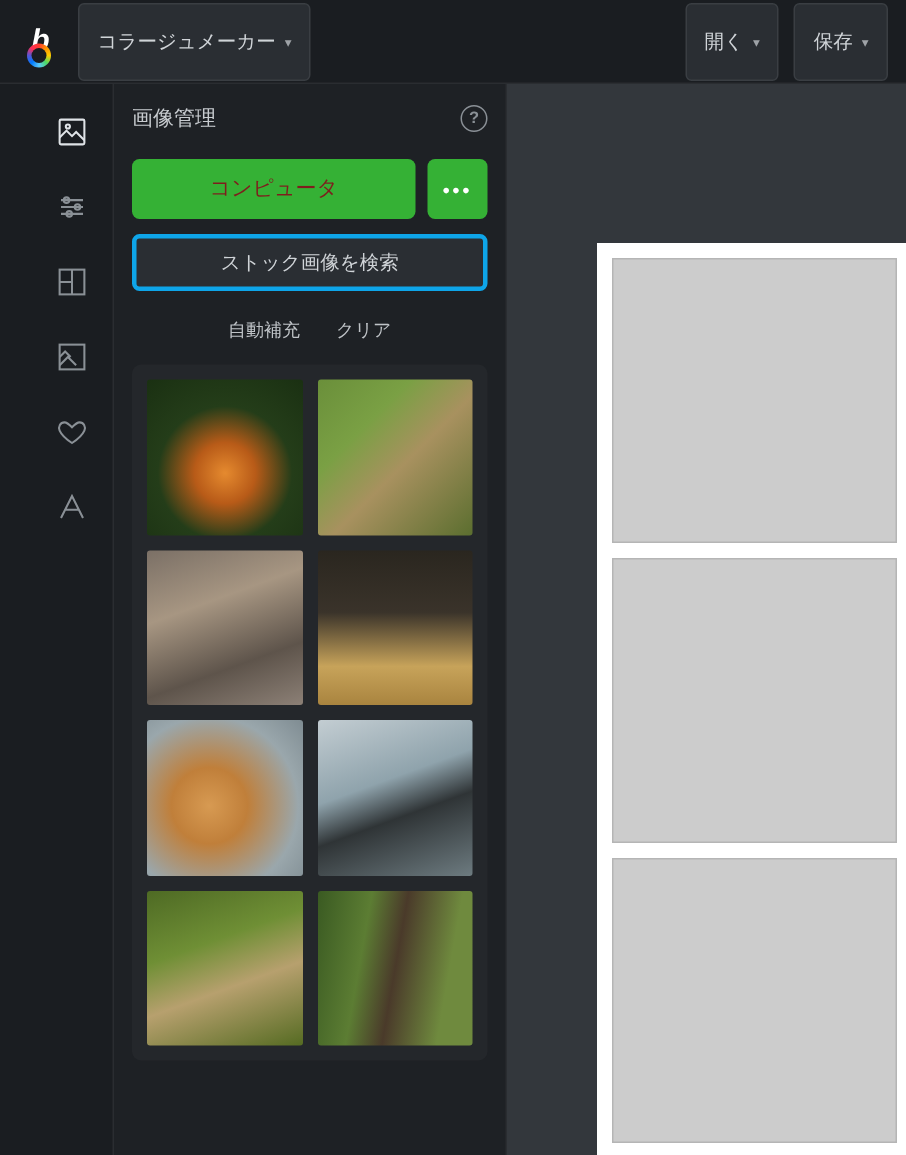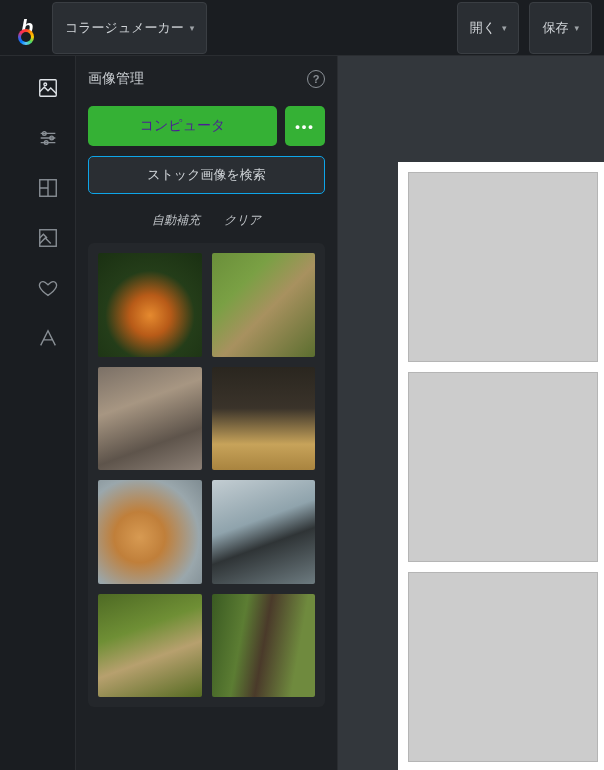--- a/index.html
+++ b/index.html
@@ -91,51 +91,51 @@
     border: 1.5px solid #8a9096; color: #8a9096;
     display: flex; align-items: center; justify-content: center;
     font-size: 11px; font-weight: 700;
     cursor: pointer;
   }
 
   .btn-row { display: flex; gap: 8px; margin-bottom: 10px; }
   .btn-primary {
     flex: 1;
     background: #35b135;
-    color: #4c1d95;
+    color: #7f1d1d;
     border-radius: 5px;
     height: 40px;
     display: flex; align-items: center; justify-content: center;
     font-size: 14px; font-weight: 500;
     cursor: pointer;
   }
   .btn-more {
     width: 40px; height: 40px;
     background: #35b135;
     border-radius: 5px;
     display: flex; align-items: center; justify-content: center;
     color: #fff; cursor: pointer;
     letter-spacing: 2px; font-weight: 700;
   }
   .btn-secondary {
     height: 38px;
     background: #2a2e33;
-    border: 1px solid #0ea5e9;
+    border: 3px solid #0ea5e9;
     border-radius: 5px;
     display: flex; align-items: center; justify-content: center;
     font-size: 13px; color: #d0d4d8;
     cursor: pointer;
     margin-bottom: 12px;
   }
   .link-row {
     display: flex; justify-content: center; gap: 24px;
     margin: 6px 0 14px;
   }
   .link {
-    font-size: 12px; color: #bfc3c7; cursor: pointer; font-style: italic;
+    font-size: 12px; color: #bfc3c7; cursor: pointer;
   }
 
   .thumbs {
     background: #24272b;
     border-radius: 6px;
     padding: 10px;
     display: grid;
     grid-template-columns: 1fr 1fr;
     gap: 10px;
     overflow-y: auto;

